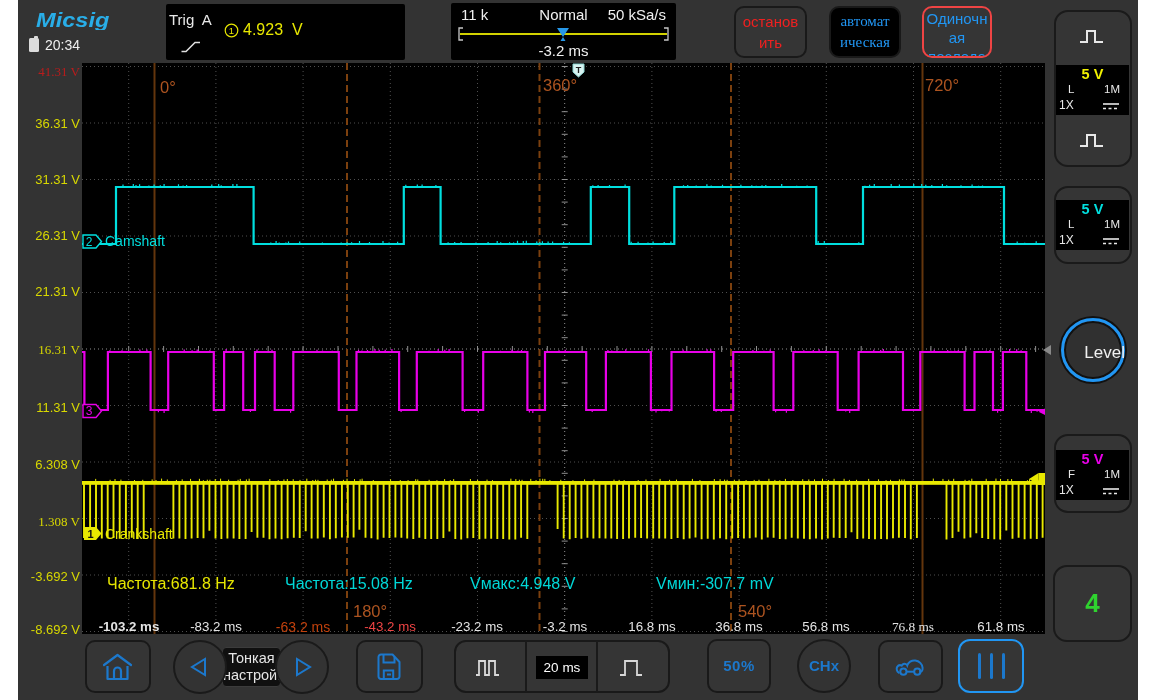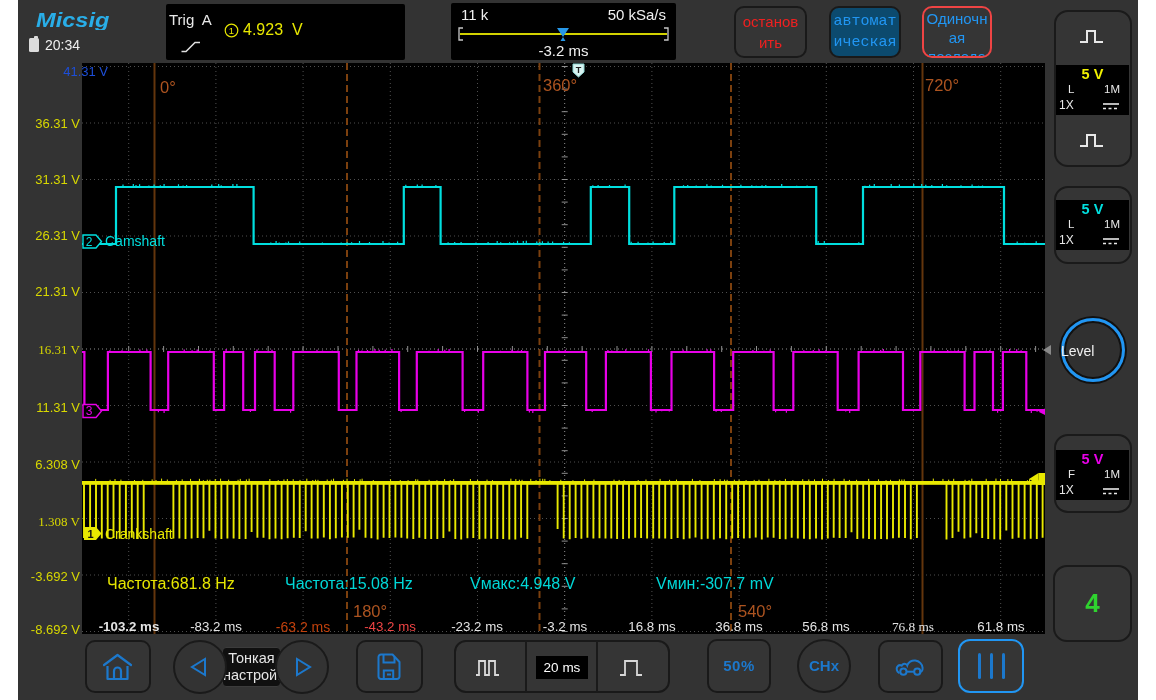--- a/index.html
+++ b/index.html
@@ -57,21 +57,21 @@
       <text x="23" y="183" font-size="14" fill="#00dfdf" font-family="Liberation Sans, sans-serif">Camshaft</text>
       <polygon points="1,341.5 14,341.5 19.5,348 14,354.5 1,354.5" fill="#000" stroke="#e800e8" stroke-width="1.4"></polygon>
       <text x="7" y="352" font-size="12" fill="#e800e8" text-anchor="middle" font-family="Liberation Sans, sans-serif">3</text>
       <polygon points="2,464 14,464 19.5,470.5 14,477 2,477" fill="#e9e900"></polygon>
       <text x="8.5" y="474.5" font-size="11" font-weight="bold" fill="#111" text-anchor="middle" font-family="Liberation Sans, sans-serif">1</text>
       <text x="23" y="475.5" font-size="14" fill="#e9e900" font-family="Liberation Sans, sans-serif">Crankshaft</text>
       <polygon points="956.5,410 956.5,422 947,416 " fill="#e9e900"></polygon>
       <rect x="956.5" y="410" width="6.5" height="12" fill="#e9e900"></rect>
       <polygon points="963,345.5 963,352 956.5,348.7" fill="#e800e8"></polygon>
     </svg>
-    <div style="position:absolute;left:18px;top:64px;width:62px;height:16px;text-align:right;font-size:13px;color:#1d4ed8;line-height:16px;font-family:Liberation Sans, sans-serif;padding-left:28px;">41.31 V</div>
+    <div style="position:absolute;left:18px;top:64px;width:62px;height:16px;text-align:right;font-size:13px;color:#b91c1c;line-height:16px;font-family:Liberation Serif, serif;">41.31 V</div>
     <div style="position:absolute;left:18px;top:116px;width:62px;height:16px;text-align:right;font-size:13px;color:#d8d800;line-height:16px;font-family:'Liberation Sans',sans-serif;">36.31 V</div>
     <div style="position:absolute;left:18px;top:172px;width:62px;height:16px;text-align:right;font-size:13px;color:#d8d800;line-height:16px;font-family:'Liberation Sans',sans-serif;">31.31 V</div>
     <div style="position:absolute;left:18px;top:228px;width:62px;height:16px;text-align:right;font-size:13px;color:#d8d800;line-height:16px;font-family:'Liberation Sans',sans-serif;">26.31 V</div>
     <div style="position:absolute;left:18px;top:284px;width:62px;height:16px;text-align:right;font-size:13px;color:#d8d800;line-height:16px;font-family:'Liberation Sans',sans-serif;">21.31 V</div>
     <div style="position:absolute;left:18px;top:342px;width:62px;height:16px;text-align:right;font-size:13px;color:#d8d800;line-height:16px;font-family:Liberation Serif, serif;">16.31 V</div>
     <div style="position:absolute;left:18px;top:400px;width:62px;height:16px;text-align:right;font-size:13px;color:#d8d800;line-height:16px;font-family:'Liberation Sans',sans-serif;">11.31 V</div>
     <div style="position:absolute;left:18px;top:457px;width:62px;height:16px;text-align:right;font-size:13px;color:#d8d800;line-height:16px;font-family:'Liberation Sans',sans-serif;">6.308 V</div>
     <div style="position:absolute;left:18px;top:514px;width:62px;height:16px;text-align:right;font-size:13px;color:#d8d800;line-height:16px;font-family:Liberation Serif, serif;">1.308 V</div>
     <div style="position:absolute;left:18px;top:569px;width:62px;height:16px;text-align:right;font-size:13px;color:#d8d800;line-height:16px;font-family:'Liberation Sans',sans-serif;">-3.692 V</div>
     <div style="position:absolute;left:18px;top:622px;width:62px;height:16px;text-align:right;font-size:13px;color:#d8d800;line-height:16px;font-family:'Liberation Sans',sans-serif;">-8.692 V</div>
@@ -99,31 +99,32 @@
     <svg style="position:absolute;left:180px;top:39px" width="22" height="14" viewBox="0 0 22 14">
       <path d="M1.5,12.5 h4.5 l9,-9 h5" stroke="#e0e0e0" stroke-width="1.5" fill="none"></path>
     </svg>
     <svg style="position:absolute;left:224px;top:23px" width="15" height="15" viewBox="0 0 15 15">
       <circle cx="7.5" cy="7.5" r="6.3" stroke="#e8e800" fill="none" stroke-width="1.2"></circle>
       <text x="7.5" y="11" font-size="9.5" fill="#e8e800" text-anchor="middle" font-family="Liberation Sans, sans-serif">1</text>
     </svg>
     <div style="position:absolute;left:243px;top:21px;font-size:16px;color:#e8e800;font-family:'Liberation Sans',sans-serif;">4.923&nbsp; V</div>
     <div style="position:absolute;left:451px;top:3px;width:225px;height:57px;background:#000;border-radius:2px;"></div>
     <div style="position:absolute;left:461px;top:6px;font-size:15px;color:#f0f0f0;font-family:'Liberation Sans',sans-serif;">11 k</div>
+    <div style="position:absolute;left:451px;top:6px;width:225px;text-align:center;font-size:15px;color:#f0f0f0;font-family:'Liberation Sans',sans-serif;">Normal</div>
     <div style="position:absolute;left:451px;top:6px;width:215px;text-align:right;font-size:15px;color:#f0f0f0;font-family:'Liberation Sans',sans-serif;">50 kSa/s</div>
     <svg style="position:absolute;left:451px;top:24px" width="225px" height="20" viewBox="0 0 225 20">
 <path d="M12,4 h-4 v12 h4" stroke="#c8c8c8" stroke-width="1.3" fill="none"></path>
 <path d="M213,4 h4 v12 h-4" stroke="#c8c8c8" stroke-width="1.3" fill="none"></path>
 <line x1="9" y1="10" x2="216" y2="10" stroke="#d2d200" stroke-width="2"></line>
 <polygon points="106,4 118,4 112,13" fill="#2798e8"></polygon>
 <path d="M112,13 l2.5,4 h-5 z" fill="#2798e8"></path>
 </svg>
     <div style="position:absolute;left:451px;top:42px;width:225px;text-align:center;font-size:15px;color:#f0f0f0;font-family:'Liberation Sans',sans-serif;">-3.2 ms</div>
     <div style="position:absolute;left:734px;top:6px;width:73px;height:52px;background:#353535;border:2px solid #191919;border-radius:10px;box-sizing:border-box;text-align:center;font-size:15px;line-height:21px;color:#ee2020;padding-top:3px;overflow:hidden;font-family:'Liberation Sans',sans-serif;">останов<br>ить</div>
-    <div style="position:absolute;left:829px;top:6px;width:72px;height:52px;background:#0c4a6e;border:2px solid #191919;border-radius:10px;box-sizing:border-box;text-align:center;font-size:15px;line-height:21px;color:#2196f3;padding-top:3px;overflow:hidden;font-family:Liberation Mono, monospace;">автомат<br>ическая</div>
+    <div style="position:absolute;left:829px;top:6px;width:72px;height:52px;background:#000000;border:2px solid #191919;border-radius:10px;box-sizing:border-box;text-align:center;font-size:15px;line-height:21px;color:#2196f3;padding-top:3px;overflow:hidden;font-family:Liberation Serif, serif;">автомат<br>ическая</div>
     <div style="position:absolute;left:922px;top:6px;width:70px;height:52px;background:#353535;border:2px solid #ef4444;border-radius:10px;box-sizing:border-box;text-align:center;font-size:15px;line-height:19px;color:#2196f3;padding-top:1px;overflow:hidden;font-family:'Liberation Sans',sans-serif;">Одиночн<br>ая<br>последо</div>
     <div style="position:absolute;left:1054px;top:10px;width:78px;height:157px;background:#353535;border:2px solid #1a1a1a;border-radius:14px;box-sizing:border-box;"></div>
     <div style="position:absolute;left:1076px;top:26px;"><svg width="34" height="20" viewBox="0 0 34 20">
         <path d="M4,16 h7 v-11 h8 v11 h8" stroke="#e8e8e8" stroke-width="2" fill="none"></path>
       </svg></div>
     <div style="position:absolute;left:1056px;top:65px;width:73px;height:50px;background:#000;"></div>
     <div style="position:absolute;left:1056px;top:66px;width:73px;text-align:center;font-size:14.5px;font-weight:bold;color:#f2f200;font-family:'Liberation Sans',sans-serif;">5 V</div>
     <div style="position:absolute;left:1068px;top:83px;font-size:11.5px;color:#e8e8e8;font-family:'Liberation Sans',sans-serif;">L</div>
     <div style="position:absolute;left:1056px;top:83px;width:64px;text-align:right;font-size:11.5px;color:#e8e8e8;font-family:'Liberation Sans',sans-serif;">1M</div>
     <div style="position:absolute;left:1059px;top:98px;font-size:12px;color:#e8e8e8;font-family:'Liberation Sans',sans-serif;">1X</div>
@@ -138,21 +139,21 @@
     <div style="position:absolute;left:1056px;top:200px;width:73px;height:50px;background:#000;"></div>
     <div style="position:absolute;left:1056px;top:201px;width:73px;text-align:center;font-size:14.5px;font-weight:bold;color:#00dfdf;font-family:'Liberation Sans',sans-serif;">5 V</div>
     <div style="position:absolute;left:1068px;top:218px;font-size:11.5px;color:#e8e8e8;font-family:'Liberation Sans',sans-serif;">L</div>
     <div style="position:absolute;left:1056px;top:218px;width:64px;text-align:right;font-size:11.5px;color:#e8e8e8;font-family:'Liberation Sans',sans-serif;">1M</div>
     <div style="position:absolute;left:1059px;top:233px;font-size:12px;color:#e8e8e8;font-family:'Liberation Sans',sans-serif;">1X</div>
     <svg style="position:absolute;left:1102px;top:237px" width="18" height="9" viewBox="0 0 18 9">
       <line x1="1" y1="2" x2="17" y2="2" stroke="#e8e8e8" stroke-width="1.6"></line>
       <line x1="1" y1="6.5" x2="17" y2="6.5" stroke="#e8e8e8" stroke-width="1.6" stroke-dasharray="3 2.5"></line>
     </svg>
     <div style="position:absolute;left:1061px;top:318px;width:64px;height:64px;border-radius:50%;background:#303030;border:3px solid #2196f3;box-sizing:border-box;box-shadow:0 0 0 2px #111,inset 0 0 0 2px #111;"></div>
-    <div style="position:absolute;left:1061px;top:343px;width:64px;text-align:left;font-size:14px;color:#f0f0f0;font-family:'Liberation Sans',sans-serif;">Level</div>
+    <div style="position:absolute;left:1061px;top:343px;width:64px;text-align:right;font-size:17px;color:#f0f0f0;font-family:'Liberation Sans',sans-serif;">Level</div>
     <svg style="position:absolute;left:1042px;top:344px" width="10" height="12" viewBox="0 0 10 12">
       <polygon points="9,1 9,11 1,6" fill="#8a8a8a"></polygon>
     </svg>
     <div style="position:absolute;left:1054px;top:434px;width:78px;height:79px;background:#353535;border:2px solid #1a1a1a;border-radius:14px;box-sizing:border-box;"></div>
     <div style="position:absolute;left:1056px;top:450px;width:73px;height:50px;background:#000;"></div>
     <div style="position:absolute;left:1056px;top:451px;width:73px;text-align:center;font-size:14.5px;font-weight:bold;color:#e800e8;font-family:'Liberation Sans',sans-serif;">5 V</div>
     <div style="position:absolute;left:1068px;top:468px;font-size:11.5px;color:#e8e8e8;font-family:'Liberation Sans',sans-serif;">F</div>
     <div style="position:absolute;left:1056px;top:468px;width:64px;text-align:right;font-size:11.5px;color:#e8e8e8;font-family:'Liberation Sans',sans-serif;">1M</div>
     <div style="position:absolute;left:1059px;top:483px;font-size:12px;color:#e8e8e8;font-family:'Liberation Sans',sans-serif;">1X</div>
     <svg style="position:absolute;left:1102px;top:487px" width="18" height="9" viewBox="0 0 18 9">

